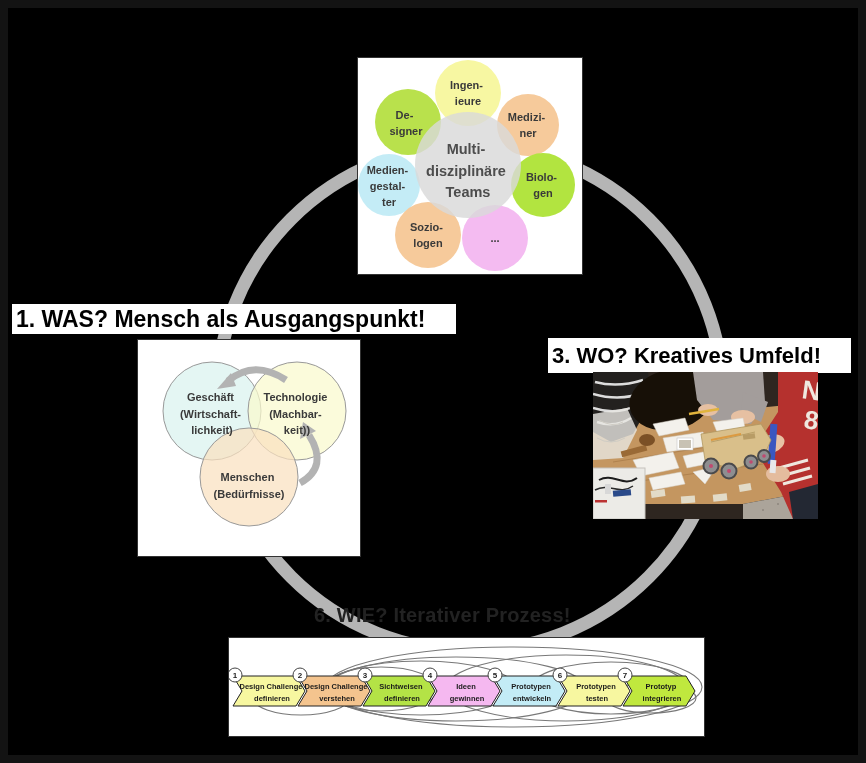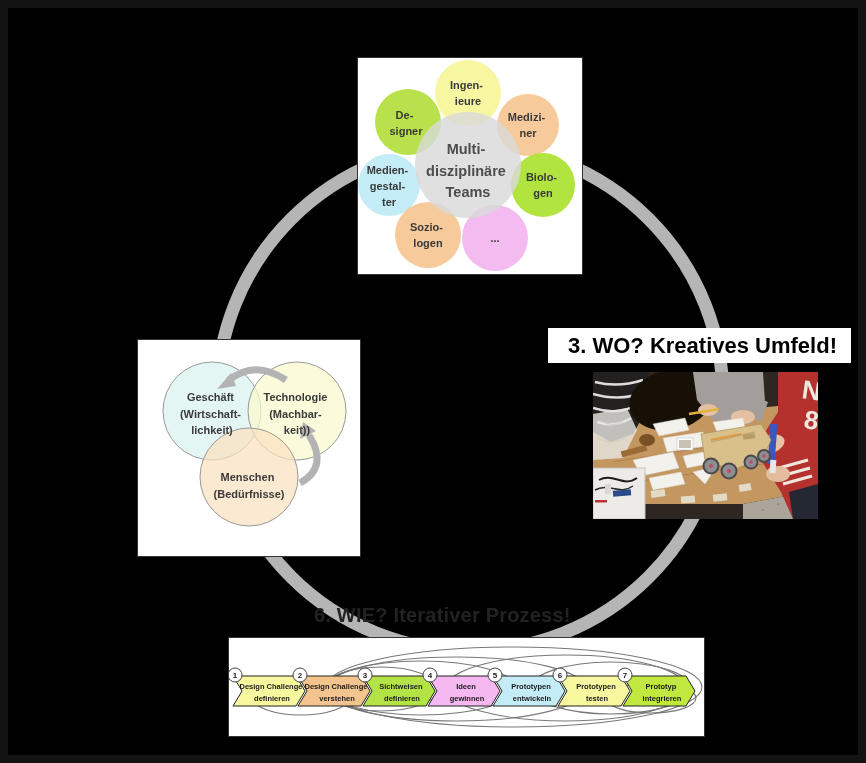--- a/index.html
+++ b/index.html
@@ -12,21 +12,21 @@
   .floating-title{position:absolute;z-index:2;font-weight:bold;white-space:nowrap;letter-spacing:0.2px;}
   .title-2{left:270px;top:17px;font-size:22px;color:#1f1f1f;}
   .title-4{left:314px;top:604px;font-size:20px;color:#222222;}
   .white-box{position:absolute;background:#ffffff;z-index:3;border:1px solid #333;box-sizing:border-box;}
   .teams-box{left:357px;top:57px;width:226px;height:218px;}
   .venn-box{left:137px;top:339px;width:224px;height:218px;}
   .process-box{left:228px;top:637px;width:477px;height:100px;}
   .title-bar{position:absolute;background:#ffffff;z-index:3;font-weight:bold;color:#000;
     white-space:nowrap;box-sizing:border-box;}
   .was-bar{left:12px;top:304px;width:444px;height:30px;font-size:23px;line-height:30px;padding-left:4px;}
-  .wo-bar{left:548px;top:328px;width:303px;height:35px;font-size:22px;line-height:35px;padding-left:20px;}
+  .wo-bar{left:548px;top:338px;width:303px;height:35px;font-size:22px;line-height:35px;padding-left:4px;}
   .photo-frame{position:absolute;left:593px;top:372px;width:225px;height:147px;z-index:3;}
   svg{display:block;}
   .tm-label{font-family:"Liberation Sans",sans-serif;font-size:11px;font-weight:bold;fill:#3a3a3a;}
   .tm-center-label{font-family:"Liberation Sans",sans-serif;font-size:14.5px;font-weight:bold;fill:#4d4d4d;}
   .venn-label{font-family:"Liberation Sans",sans-serif;font-size:11px;font-weight:bold;fill:#3a3a3a;}
   .stage-label{font-family:"Liberation Sans",sans-serif;font-size:7.5px;font-weight:bold;fill:#1a1a1a;}
   .stage-num{font-family:"Liberation Sans",sans-serif;font-size:8px;font-weight:bold;fill:#222;}
   .loop{fill:none;stroke:#787878;stroke-width:1.1;}
   .chev{stroke:#222;stroke-width:1;}
   .numcircle{fill:#ffffff;stroke:#444;stroke-width:1;}
@@ -35,20 +35,21 @@
 <body>
 
 <div class="canvas">
 
   <svg class="ring-svg" width="866" height="763" viewBox="0 0 866 763">
     <circle cx="470" cy="398" r="253" fill="none" stroke-width="13" stroke="#b5b5b5"></circle>
   </svg>
 
   <div class="floating-title title-4">6. WIE? Iterativer Prozess!</div>
 
+  <div class="title-bar was-bar">1. WAS? Mensch als Ausgangspunkt!</div>
   <div class="title-bar wo-bar">3. WO? Kreatives Umfeld!</div>
 
   <div class="white-box teams-box">
     <svg width="224" height="216" viewBox="0 0 224 216">
       <circle cx="110" cy="35" r="33" fill="#f7f7a2"></circle>
       <circle cx="50" cy="64" r="33" fill="#b9e14c"></circle>
       <circle cx="170" cy="67" r="31" fill="#f6ca9b"></circle>
       <circle cx="31" cy="127" r="31" fill="#c4ecf6"></circle>
       <circle cx="185" cy="127" r="32" fill="#b2e440"></circle>
       <circle cx="70" cy="177" r="33" fill="#f6ca9b"></circle>

